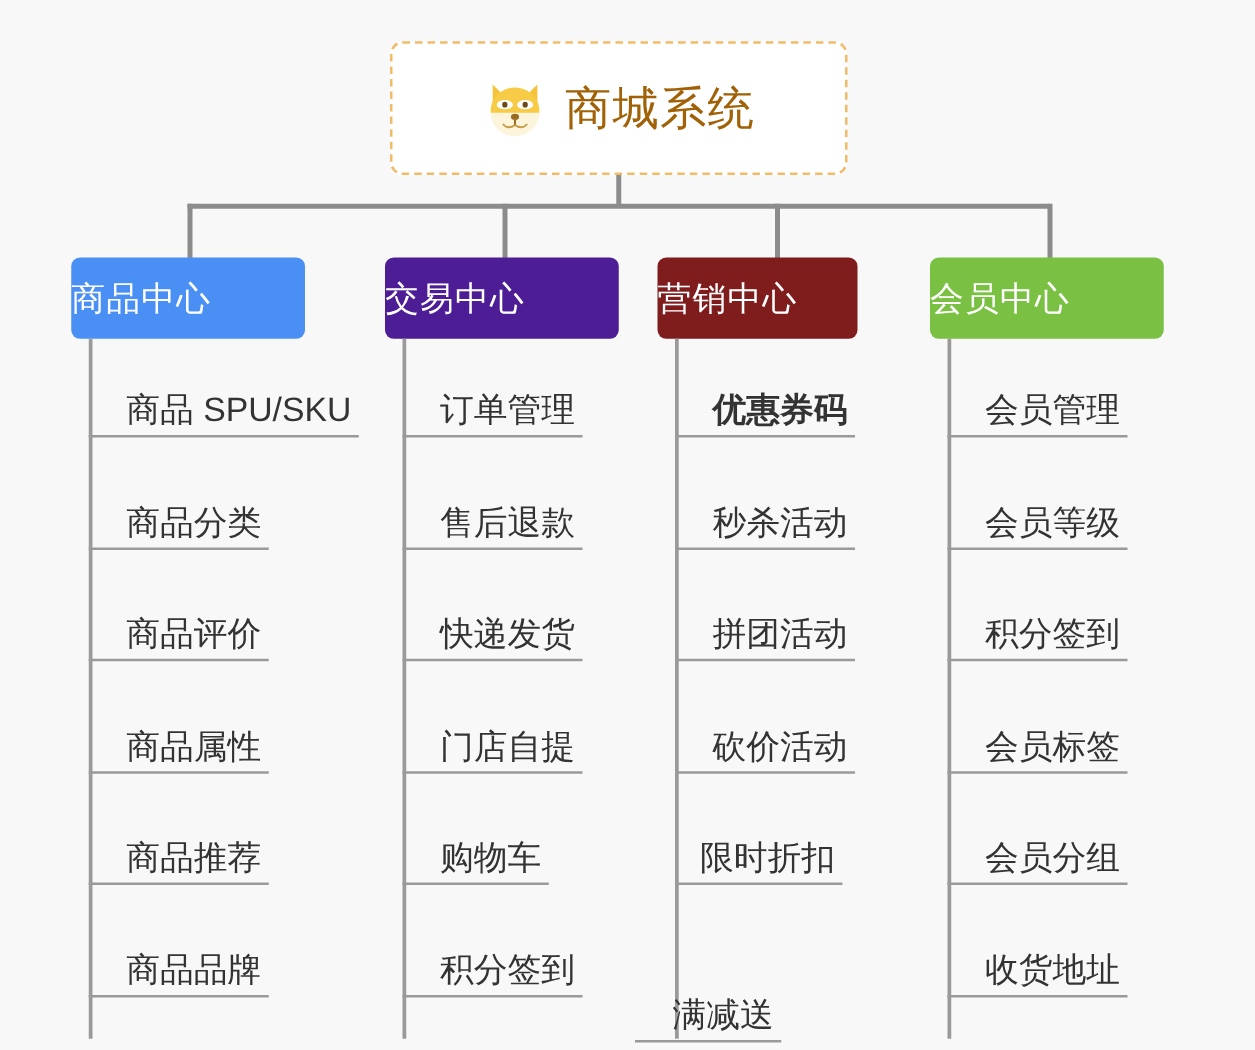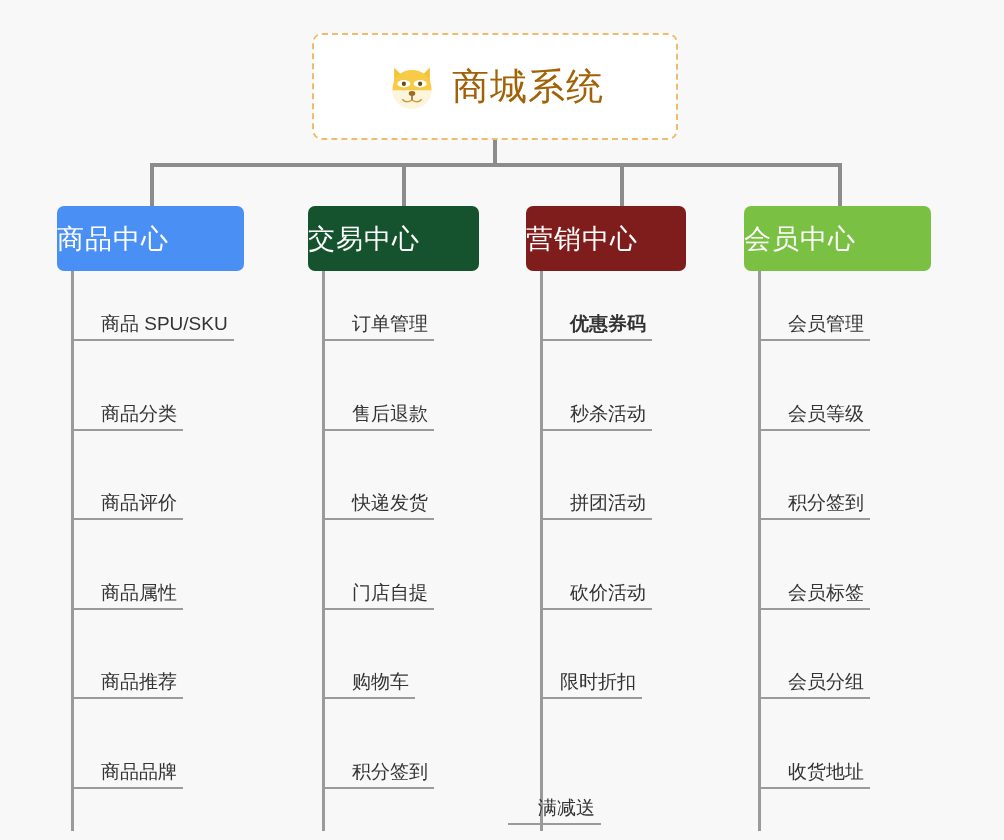--- a/index.html
+++ b/index.html
@@ -82,21 +82,21 @@
     width: 3px;
     background: #9a9a9a;
   }
 
   
   .leaf {
     position: absolute;
     box-sizing: border-box;
     border-bottom: 2px solid #9a9a9a;
     padding: 0 6px 4px 30px;
-    font-size: 19px;
+    font-size: 27px;
     color: #333333;
     white-space: nowrap;
     line-height: 1.1;
   }
 </style>
 </head>
 <body>
 
 <div id="canvas">
 
@@ -147,21 +147,21 @@
     </div>
     <div class="leaf" style="left:71px; top:466px;">
       <span>商品推荐</span>
     </div>
     <div class="leaf" style="left:71px; top:556px;">
       <span>商品品牌</span>
     </div>
   </div>
 
   <div class="column" style="left:0px;">
-    <div class="cat-box" style="left:308px; width:171px; background:#14532d;">
+    <div class="cat-box" style="left:308px; width:187px; background:#4c1d95;">
       <span>交易中心</span>
     </div>
     <div class="spine" style="left:322px; top:65px; height:560px;"></div>
 
     <div class="leaf" style="left:322px; top:108px;">
       <span>订单管理</span>
     </div>
     <div class="leaf" style="left:322px; top:198px;">
       <span>售后退款</span>
     </div>

